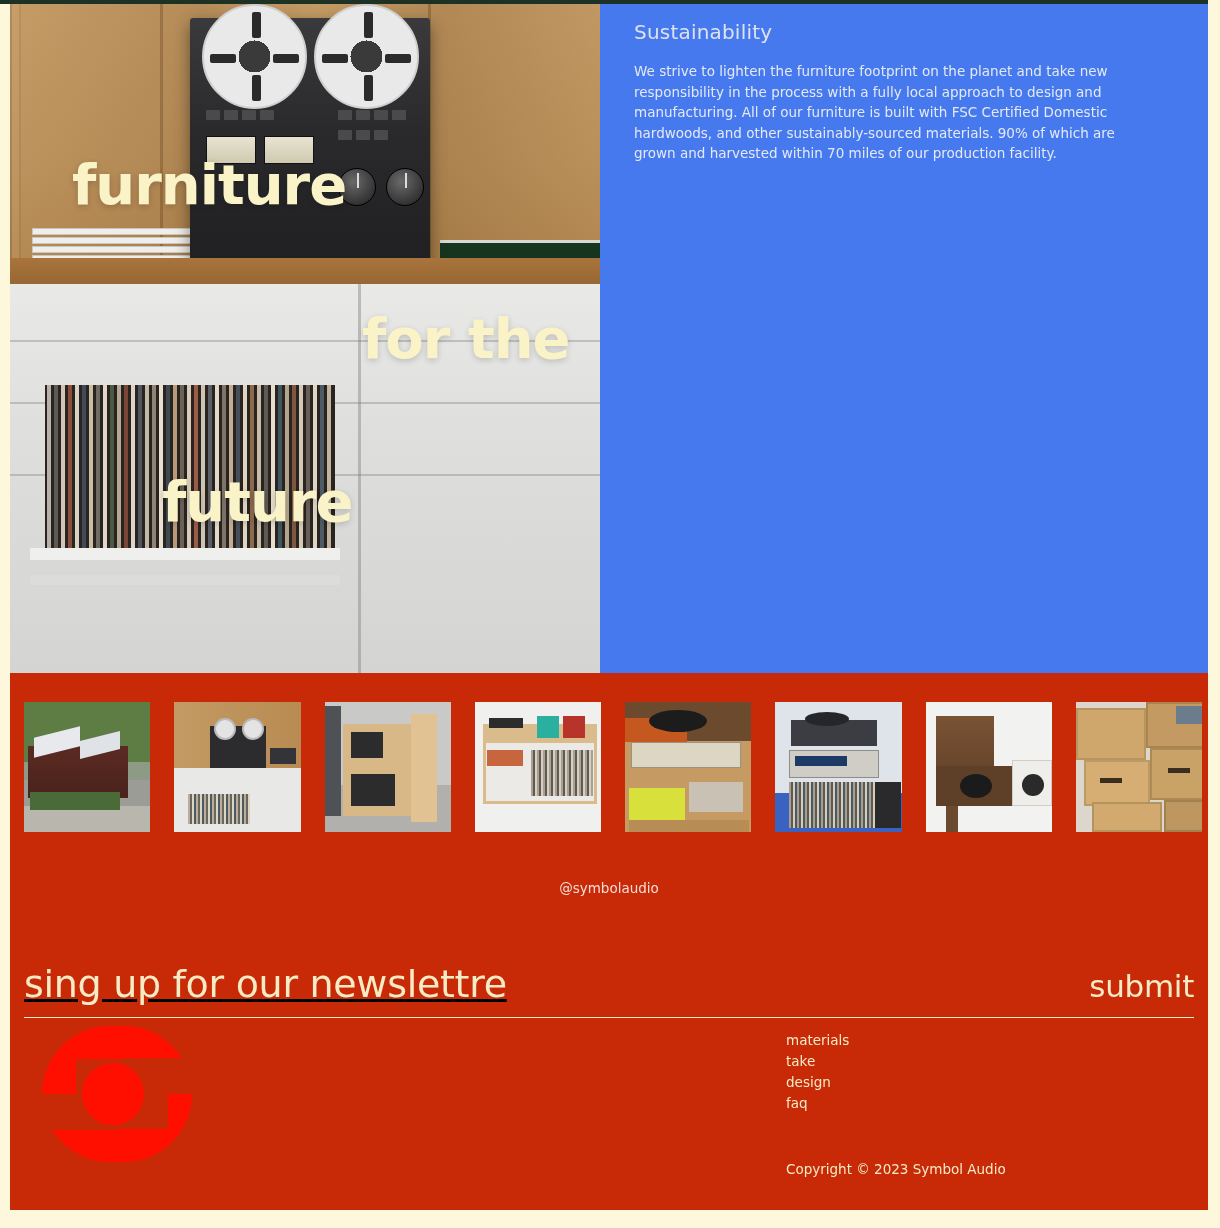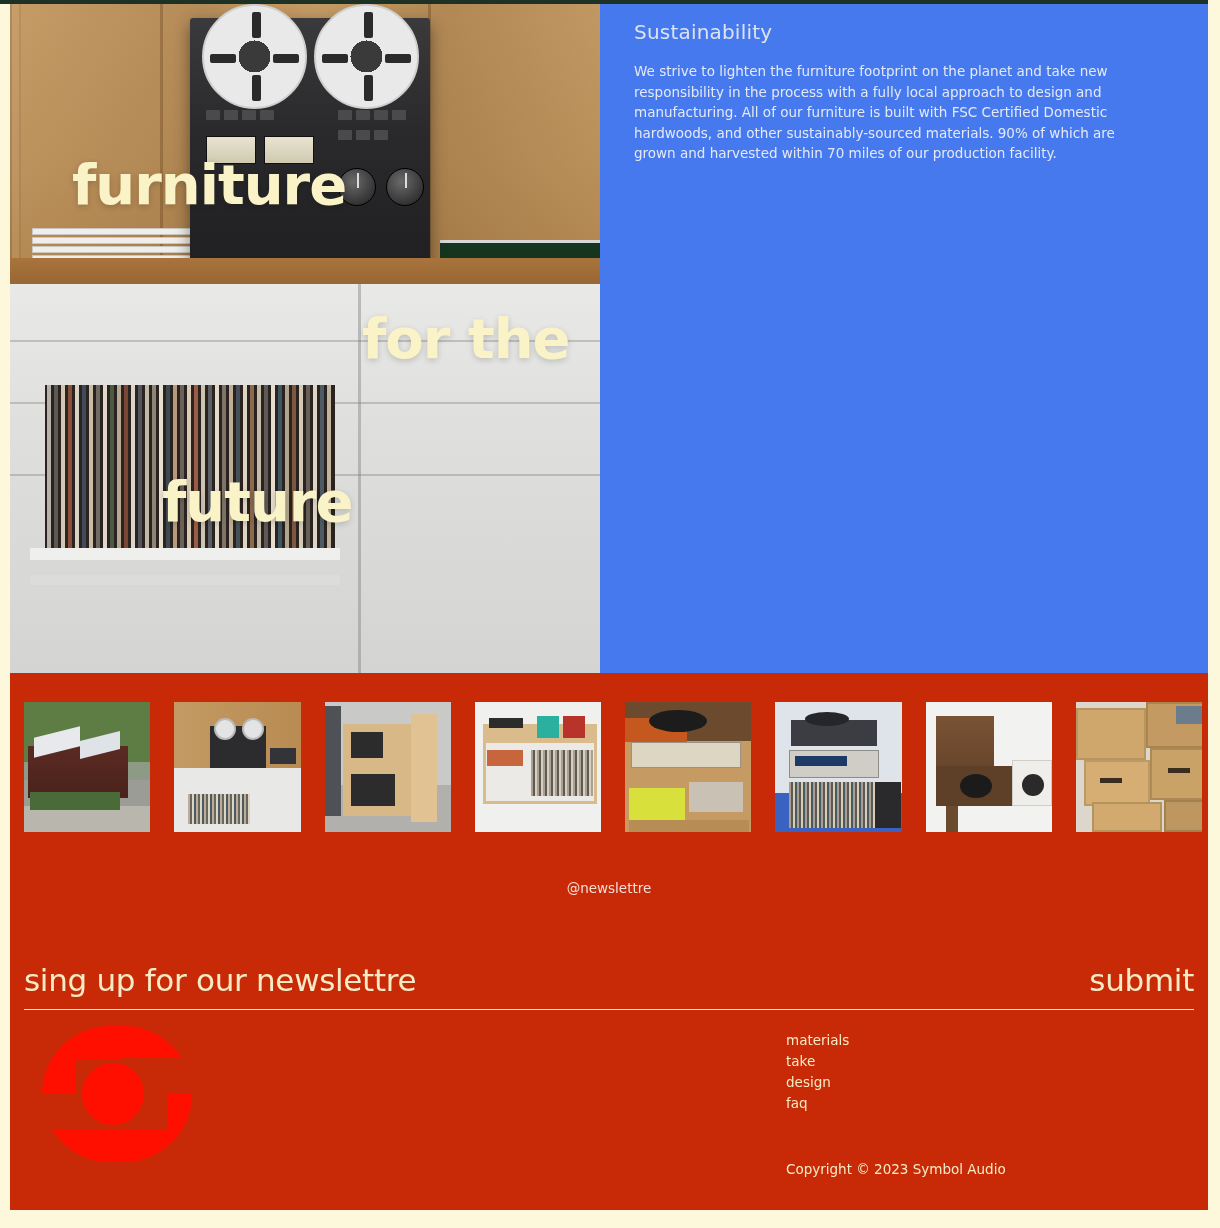--- a/index.html
+++ b/index.html
@@ -113,22 +113,22 @@
 
   .ig { position:absolute; left:0; top:205px; width:1198px; text-align:center;
     font-size:13.5px; line-height:20px; color:#F3DED6; }
 
   .news {
     position:absolute; left:14px; top:289px; width:1170px;
     border-bottom:1.5px solid #F6EBC4; padding-bottom:11px;
     display:flex; justify-content:space-between; align-items:baseline;
   }
   .news input {
-    background:transparent; border:0; outline:none; color:#bef264;
-    font-family:"DejaVu Sans", sans-serif; font-size:31px; letter-spacing:-.3px; width:700px;
+    background:transparent; border:0; outline:none; color:#000000;
+    font-family:"DejaVu Sans", sans-serif; font-size:38px; letter-spacing:-.3px; width:700px;text-decoration:underline;
   }
   .news input::placeholder { color:#F6EBC4; opacity:1; }
   .submit { font-size:31px; color:#F6EBC4; cursor:pointer; letter-spacing:-.3px; }
 
   
   .logo { position:absolute; left:36px; top:1026px; width:162px; height:136px; }
   .logo .lobe { position:absolute; width:150px; height:68px; background:#FF0F00; }
   .logo .top { left:6px; top:0; border-radius:80px 80px 0 0; }
   .logo .bot { left:6px; top:68px; border-radius:0 0 80px 80px; }
   .logo .cutL { position:absolute; left:0; top:68px; width:80px; height:36px; background:#C82A08; }
@@ -345,21 +345,21 @@
         <div style="position:absolute;left:74px;top:46px;width:58px;height:52px;background:#c9a268;border:2px solid #ad8a55"></div>
         <div style="position:absolute;left:16px;top:100px;width:70px;height:30px;background:#d2aa70;border:2px solid #b5935d"></div>
         <div style="position:absolute;left:88px;top:98px;width:44px;height:32px;background:#bd9660;border:2px solid #a3814f"></div>
         <div style="position:absolute;left:24px;top:76px;width:22px;height:5px;background:#3a2d1e"></div>
         <div style="position:absolute;left:92px;top:66px;width:22px;height:5px;background:#3a2d1e"></div>
         <div style="position:absolute;left:100px;top:4px;width:30px;height:18px;background:#6b7d8c"></div>
       </div>
     </div>
 
     <div class="ig">
-      <div>@newslettre</div>
+      <div>@symbolaudio</div>
     </div>
 
     <div class="news">
       <input placeholder="sing up for our newslettre" style="">
       <span class="submit">submit</span>
     </div>
   </div>
 
   <div class="logo">
     <div class="lobe top"></div>

